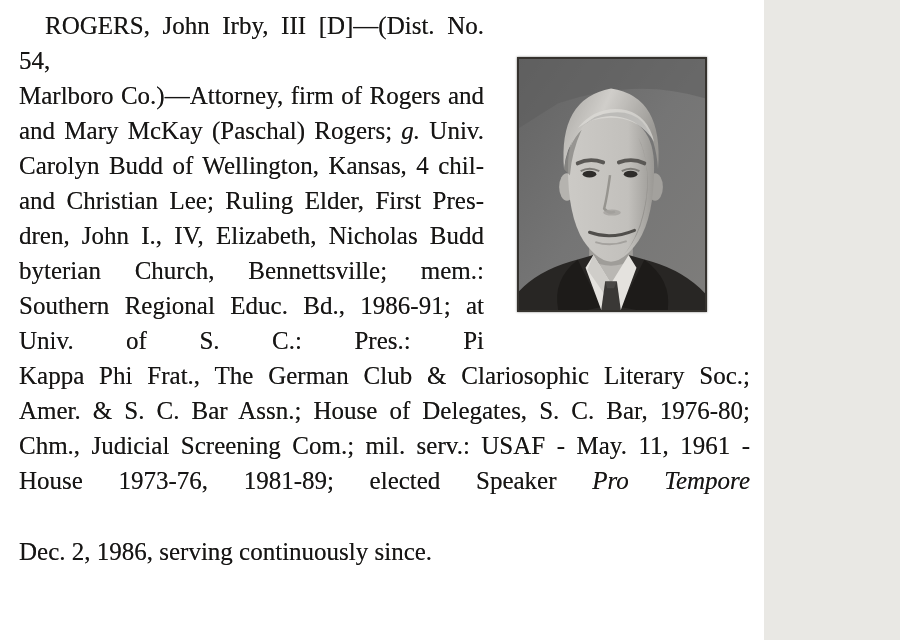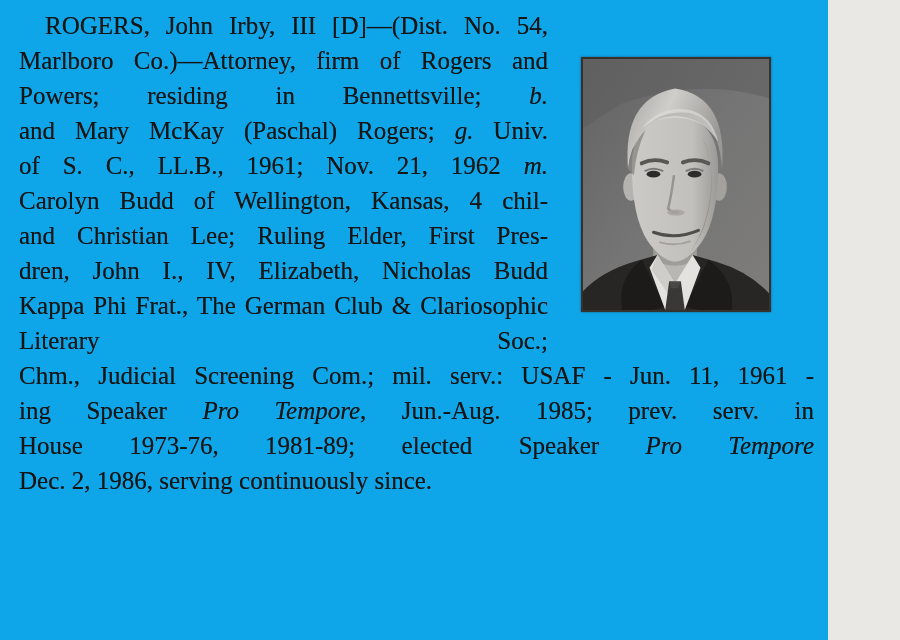--- a/index.html
+++ b/index.html
@@ -2,39 +2,39 @@
 <html><head>
 <meta charset="utf-8">
 <style>
   html, body {
     margin: 0;
     padding: 0;
     background: #e9e8e4;
   }
   .page {
     position: relative;
-    width: 828px;
+    width: 764px;
     height: 640px;
-    background: #0ea5e9;
+    background: #ffffff;
     overflow: hidden;
   }
   .entry-text {
     padding: 8px 14px 0 19px;
     font-family: "Liberation Serif", "DejaVu Serif", serif;
     font-size: 25px;
     line-height: 35px;
     color: #161514;
     text-shadow: 0 0 0.5px rgba(20,18,16,0.6);
   }
   .line {
     text-align: justify;
     text-align-last: justify;
   }
   .entry-text div.line:first-of-type { text-indent: 26px; }
-  .entry-text div.line:last-of-type  { text-align-last: left; }
+  .entry-text div.line:last-of-type  { text-align-last: left; margin-top: 36px; }
   .line em { font-style: italic; }
   figure.photo {
     float: right;
     width: 190px;
     height: 255px;
     margin: 49px 43px 30px 33px;
     padding: 0;
     box-sizing: border-box;
     border: 2px solid #35322e;
     background: #6f6f6f;
@@ -106,25 +106,25 @@
         <path d="M93,118 Q90,140 87,152 Q92,158 98,155" stroke="#96948f" stroke-width="2.5" fill="none"></path>
         <ellipse cx="95" cy="156" rx="9" ry="3" fill="#a5a39f" opacity="0.8"></ellipse>
 
         <path d="M72,176 Q94,184 118,174" stroke="#504e4b" stroke-width="3" fill="none" stroke-linecap="round"></path>
         <path d="M78,186 Q94,191 110,185" stroke="#9b9995" stroke-width="2" fill="none" opacity="0.8"></path>
       </svg>
     </figure>
 
   <div class="line"><span>ROGERS, John Irby, III [D]—(Dist. No. 54,</span></div>
       <div class="line"><span>Marlboro Co.)—Attorney, firm of Rogers and</span></div>
-      <div class="line"><span>Powers; residing in Bennettsville; </span><em>b.</em></div>
       <div class="line"><span>and Mary McKay (Paschal) Rogers; </span><em>g.</em><span> Univ.</span></div>
-      <div class="line"><span>of S. C., LL.B., 1961; Nov. 21, 1962 </span><em>m.</em></div>
       <div class="line"><span>Carolyn Budd of Wellington, Kansas, 4 chil-</span></div>
       <div class="line"><span>and Christian Lee; Ruling Elder, First Pres-</span></div>
       <div class="line"><span>dren, John I., IV, Elizabeth, Nicholas Budd</span></div>
+      <div class="line"><span>byterian Church, Bennettsville; mem.:</span></div>
+      <div class="line"><span>Southern Regional Educ. Bd., 1986-91; at Univ. of S. C.: Pres.: Pi</span></div>
       <div class="line"><span>Kappa Phi Frat., The German Club &amp; Clariosophic Literary Soc.;</span></div>
-      <div class="line"><span>Chm., Judicial Screening Com.; mil. serv.: USAF - Jun. 11, 1961 -</span></div>
-      <div class="line"><span>ing Speaker </span><em>Pro Tempore</em><span>, Jun.-Aug. 1985; prev. serv. in</span></div>
+      <div class="line"><span>Amer. &amp; S. C. Bar Assn.; House of Delegates, S. C. Bar, 1976-80;</span></div>
+      <div class="line"><span>Chm., Judicial Screening Com.; mil. serv.: USAF - May. 11, 1961 -</span></div>
       <div class="line"><span>House 1973-76, 1981-89; elected Speaker </span><em>Pro Tempore</em></div>
       <div class="line"><span>Dec. 2, 1986, serving continuously since.</span></div>
     </div>
 </div>
 
 </body></html>

